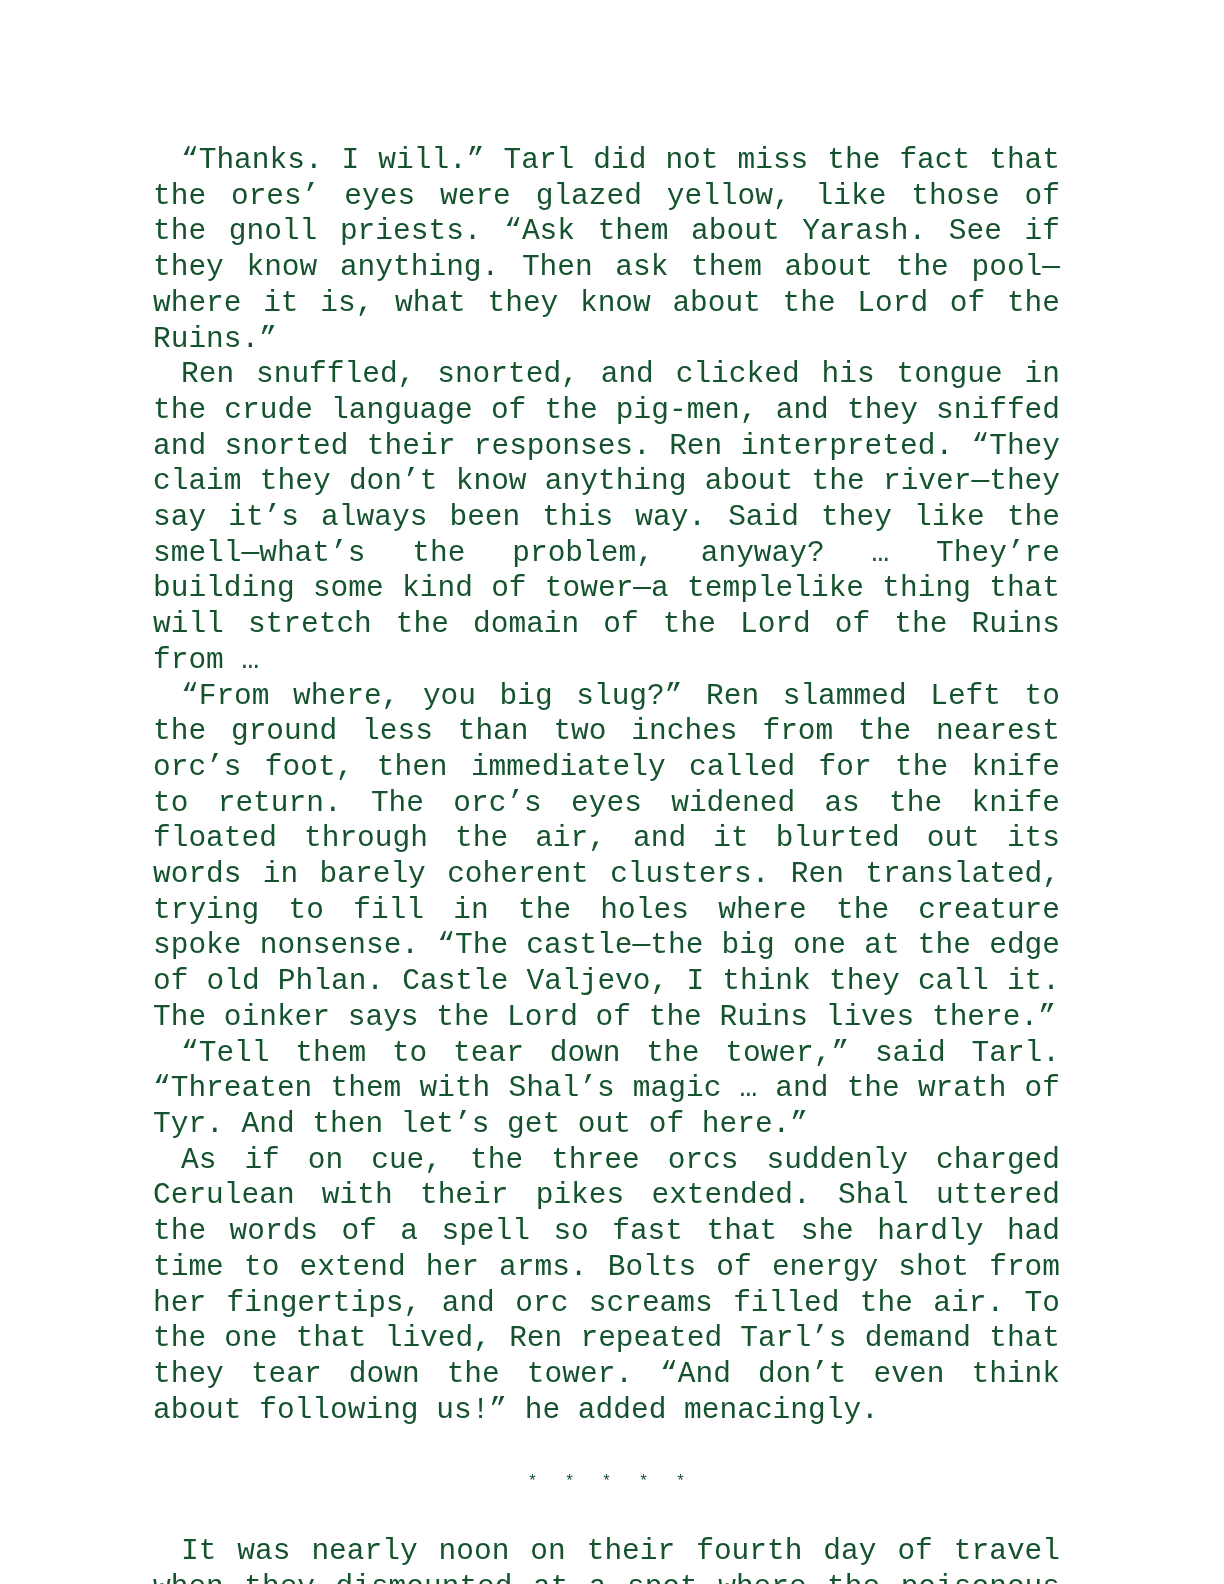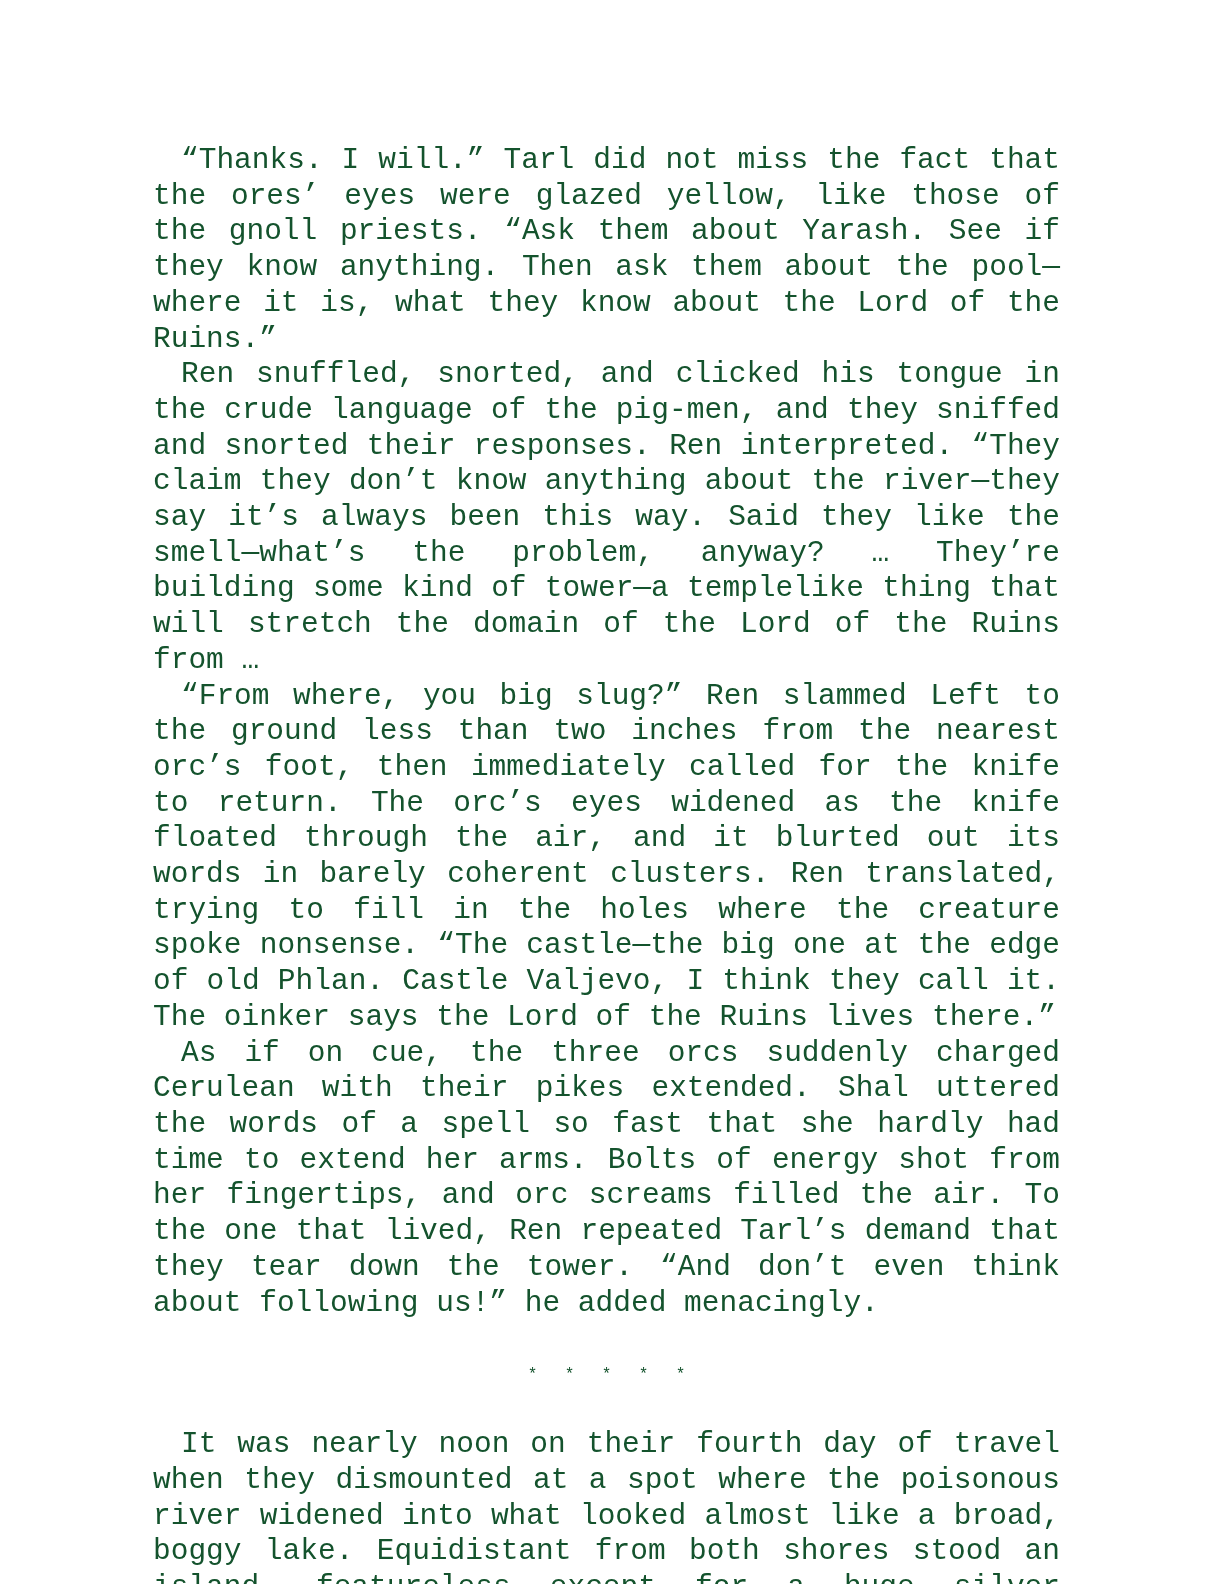--- a/index.html
+++ b/index.html
@@ -36,20 +36,21 @@
   }
 </style>
 </head>
 <body>
 
 <div class="page">
   <section>
     <p class="para">“Thanks. I will.” Tarl did not miss the fact that the ores’ eyes were glazed yellow, like those of the gnoll priests. “Ask them about Yarash. See if they know anything. Then ask them about the pool—where it is, what they know about the Lord of the Ruins.”</p>
     <p class="para">Ren snuffled, snorted, and clicked his tongue in the crude language of the pig-men, and they sniffed and snorted their responses. Ren interpreted. “They claim they don’t know anything about the river—they say it’s always been this way. Said they like the smell—what’s the problem, anyway? … They’re building some kind of tower—a templelike thing that will stretch the domain of the Lord of the Ruins from …</p>
     <p class="para">“From where, you big slug?” Ren slammed Left to the ground less than two inches from the nearest orc’s foot, then immediately called for the knife to return. The orc’s eyes widened as the knife floated through the air, and it blurted out its words in barely coherent clusters. Ren translated, trying to fill in the holes where the creature spoke nonsense. “The castle—the big one at the edge of old Phlan. Castle Valjevo, I think they call it. The oinker says the Lord of the Ruins lives there.”</p>
+    <p class="para">“Tell them to tear down the tower,” said Tarl. “Threaten them with Shal’s magic … and the wrath of Tyr. And then let’s get out of here.”</p>
     <p class="para">As if on cue, the three orcs suddenly charged Cerulean with their pikes extended. Shal uttered the words of a spell so fast that she hardly had time to extend her arms. Bolts of energy shot from her fingertips, and orc screams filled the air. To the one that lived, Ren repeated Tarl’s demand that they tear down the tower. “And don’t even think about following us!” he added menacingly.</p>
   </section>
 
   <div class="scene-break">
     <span>*</span><span>*</span><span>*</span><span>*</span><span>*</span>
   </div>
 
   <section>
     <p class="para" style="text-align-last: justify;">It was nearly noon on their fourth day of travel when they dismounted at a spot where the poisonous river widened into what looked almost like a broad, boggy lake. Equidistant from both shores stood an island, featureless except for a huge silver pyramid that protruded abruptly from the blackened sand. The three looked</p>
   </section>

